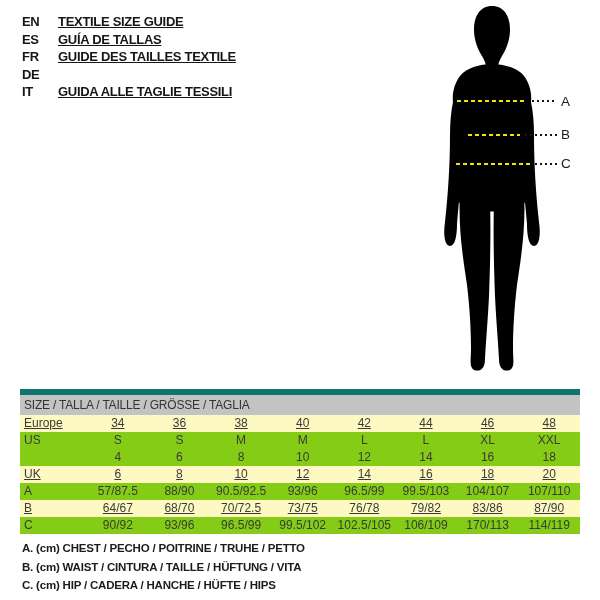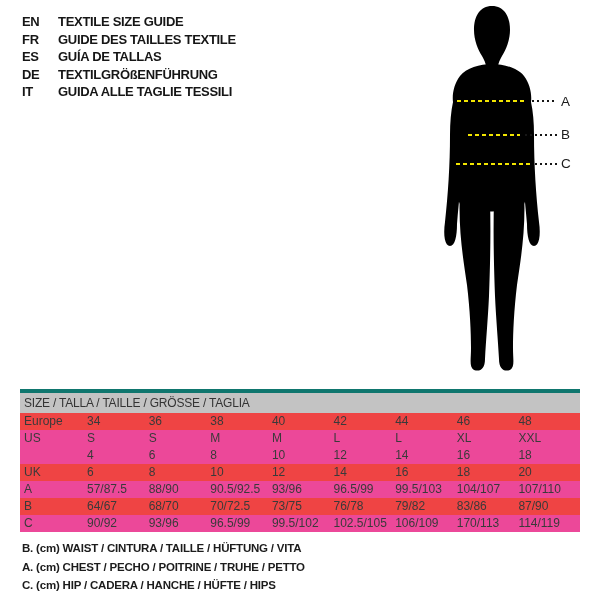--- a/index.html
+++ b/index.html
@@ -8,79 +8,78 @@
     font-family: "Liberation Sans", sans-serif; color: #222; overflow: hidden;
   }
 
   
   .lang-block { position: absolute; left: 22px; top: 13px; }
   .lang-row { display: flex; height: 17.5px; align-items: center; }
   .lang-code {
     width: 36px; font-size: 13px; font-weight: bold; letter-spacing: -0.3px; color: #161616;
   }
   .lang-label {
-    font-size: 13px; font-weight: bold; letter-spacing: -0.3px; color: #161616; white-space: nowrap;
+    font-size: 13px; font-weight: bold; letter-spacing: -0.3px; color: #161616; white-space: nowrap; text-decoration: underline;
   }
 
   
   .figure-wrap { position: absolute; left: 430px; top: 0; width: 170px; height: 380px; }
   .figure-wrap svg { display: block; }
   .measure-label {
     position: absolute; left: 131px; width: 16px; text-align: left;
     font-size: 13.5px; color: #1a1a1a; font-weight: 400;
   }
   .ml-a { top: 94px; } .ml-b { top: 127px; } .ml-c { top: 156px; }
 
   
   .woman-title {
     position: absolute; left: 22px; top: 366px; font-size: 11.5px; font-weight: bold;
     letter-spacing: -0.2px; color: #1c1c1c; white-space: nowrap;
   }
   .size-table {
     position: absolute; left: 20px; top: 389px; width: 560px;
-    border-top: 4px solid #0f766e; font-size: 12px; color: #3a3a3a;
+    border-top: 6px solid #0f766e; font-size: 12px; color: #3a3a3a;
   }
   .t-header {
     height: 20px; line-height: 20px; background: #c3c3c3; color: #343434;
     padding-left: 4px; letter-spacing: -0.2px; white-space: nowrap;
   }
   .t-row { display: flex; height: 17px; line-height: 17px; }
   .t-label { width: 67px; padding-left: 4px; box-sizing: border-box; }
-  .t-cell { flex: 1 1 0; text-align: left; white-space: nowrap; }
-  .zebra-gray { background: #ec4899; }
-  .zebra-white { background: #ef4444; }
+  .t-cell { flex: 1 1 0; text-align: center; white-space: nowrap; }
+  .zebra-gray { background: #84cc16; }
+  .zebra-white { background: #fef9c3; text-decoration: underline; }
 
   
   .legend-block { position: absolute; left: 22px; top: 542px; }
   .legend-line {
     height: 18.5px; font-size: 11.5px; font-weight: bold; letter-spacing: -0.2px;
     color: #1c1c1c; white-space: nowrap;
   }
 </style>
 </head>
 <body>
 
 <div id="page">
 
   <div class="lang-block">
     <div class="lang-row">
       <span class="lang-code">EN</span>
       <span class="lang-label">TEXTILE SIZE GUIDE</span>
     </div>
     <div class="lang-row">
+      <span class="lang-code">ES</span>
+      <span class="lang-label">GUÍA DE TALLAS</span>
+    </div>
+    <div class="lang-row">
       <span class="lang-code">FR</span>
       <span class="lang-label">GUIDE DES TAILLES TEXTILE</span>
     </div>
     <div class="lang-row">
-      <span class="lang-code">ES</span>
-      <span class="lang-label">GUÍA DE TALLAS</span>
-    </div>
-    <div class="lang-row">
       <span class="lang-code">DE</span>
-      <span class="lang-label">TEXTILGRÖßENFÜHRUNG</span>
     </div>
     <div class="lang-row">
       <span class="lang-code">IT</span>
       <span class="lang-label">GUIDA ALLE TAGLIE TESSILI</span>
     </div>
   </div>
 
   <div class="figure-wrap">
     <svg width="170" height="380" viewBox="0 0 170 380">
       <g fill="#000000">
@@ -195,18 +194,18 @@
       <div class="t-cell">96.5/99</div>
       <div class="t-cell">99.5/102</div>
       <div class="t-cell">102.5/105</div>
       <div class="t-cell">106/109</div>
       <div class="t-cell">170/113</div>
       <div class="t-cell">114/119</div>
     </div>
   </div>
 
   <div class="legend-block">
+    <div class="legend-line">A. (cm) CHEST / PECHO / POITRINE / TRUHE / PETTO</div>
     <div class="legend-line">B. (cm) WAIST / CINTURA / TAILLE / HÜFTUNG / VITA</div>
-    <div class="legend-line">A. (cm) CHEST / PECHO / POITRINE / TRUHE / PETTO</div>
     <div class="legend-line">C. (cm) HIP / CADERA / HANCHE / HÜFTE / HIPS</div>
   </div>
 
 </div>
 
 </body></html>

